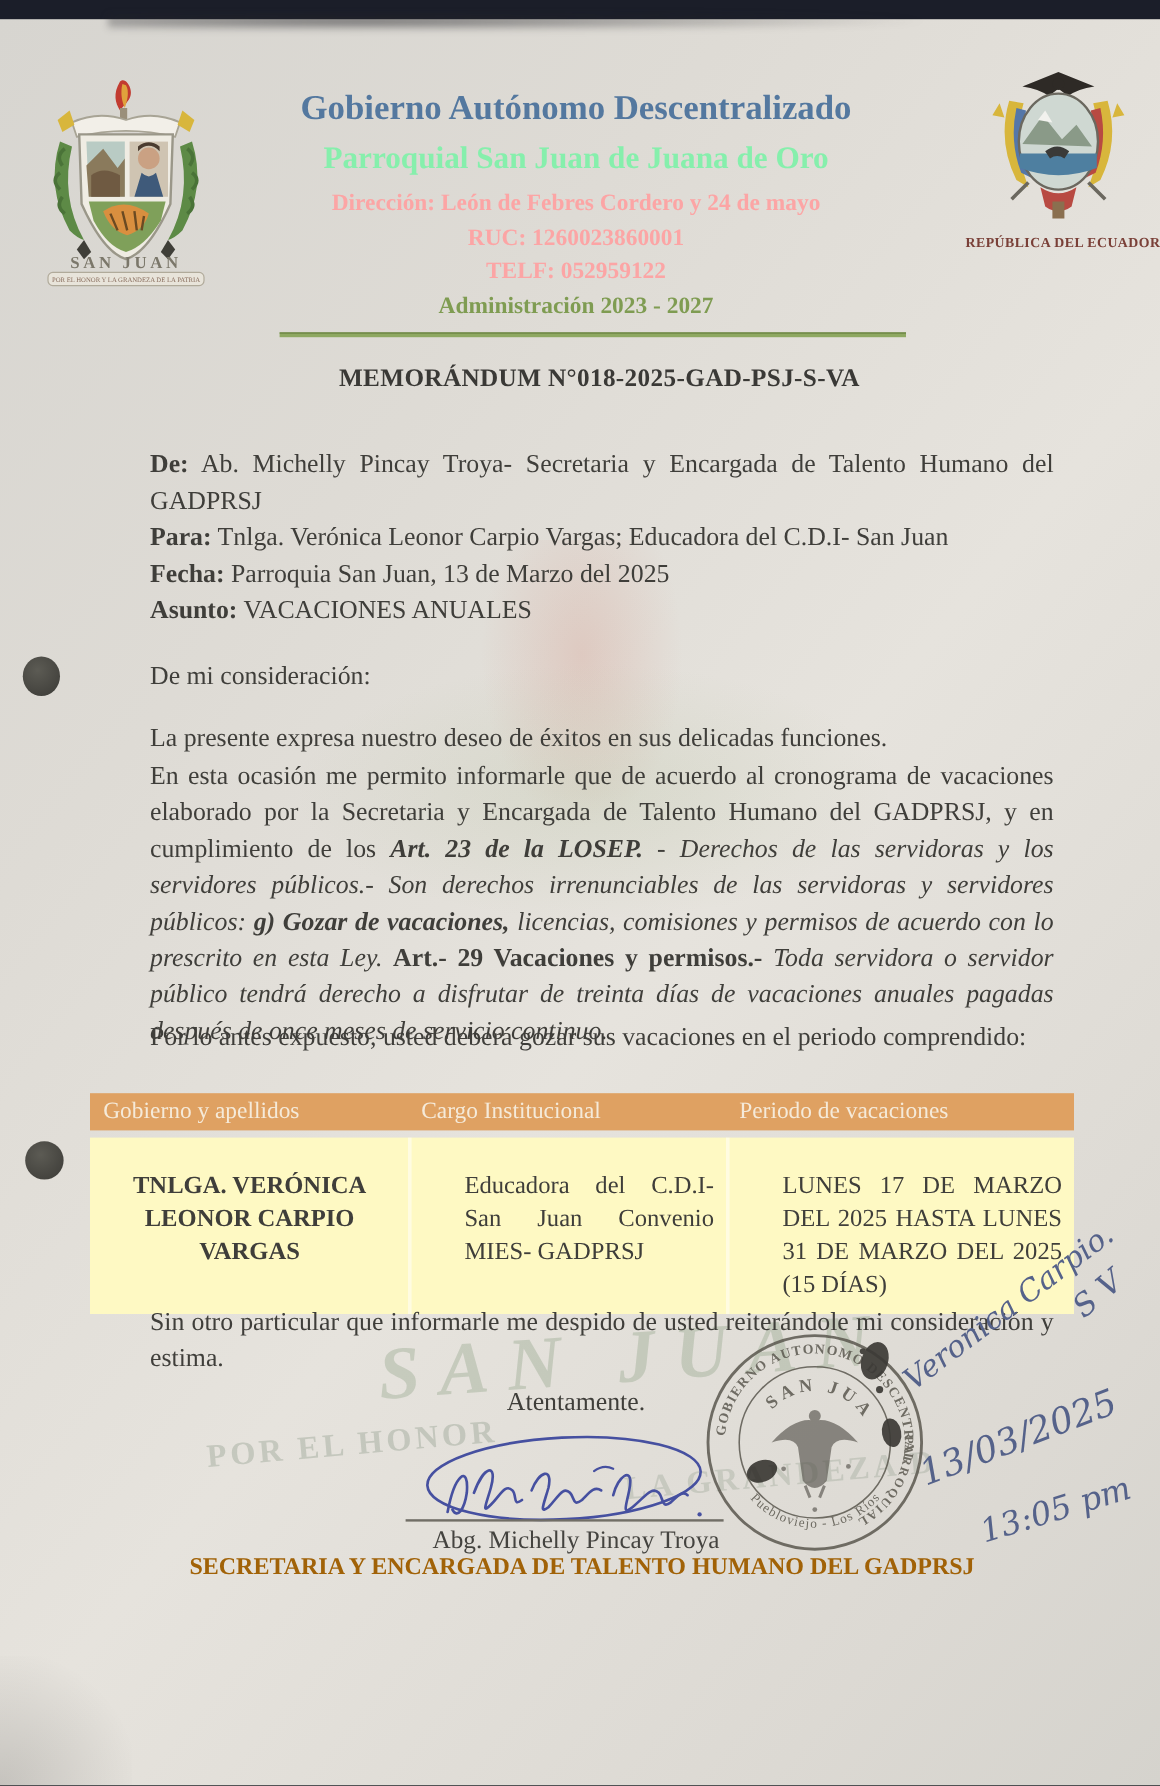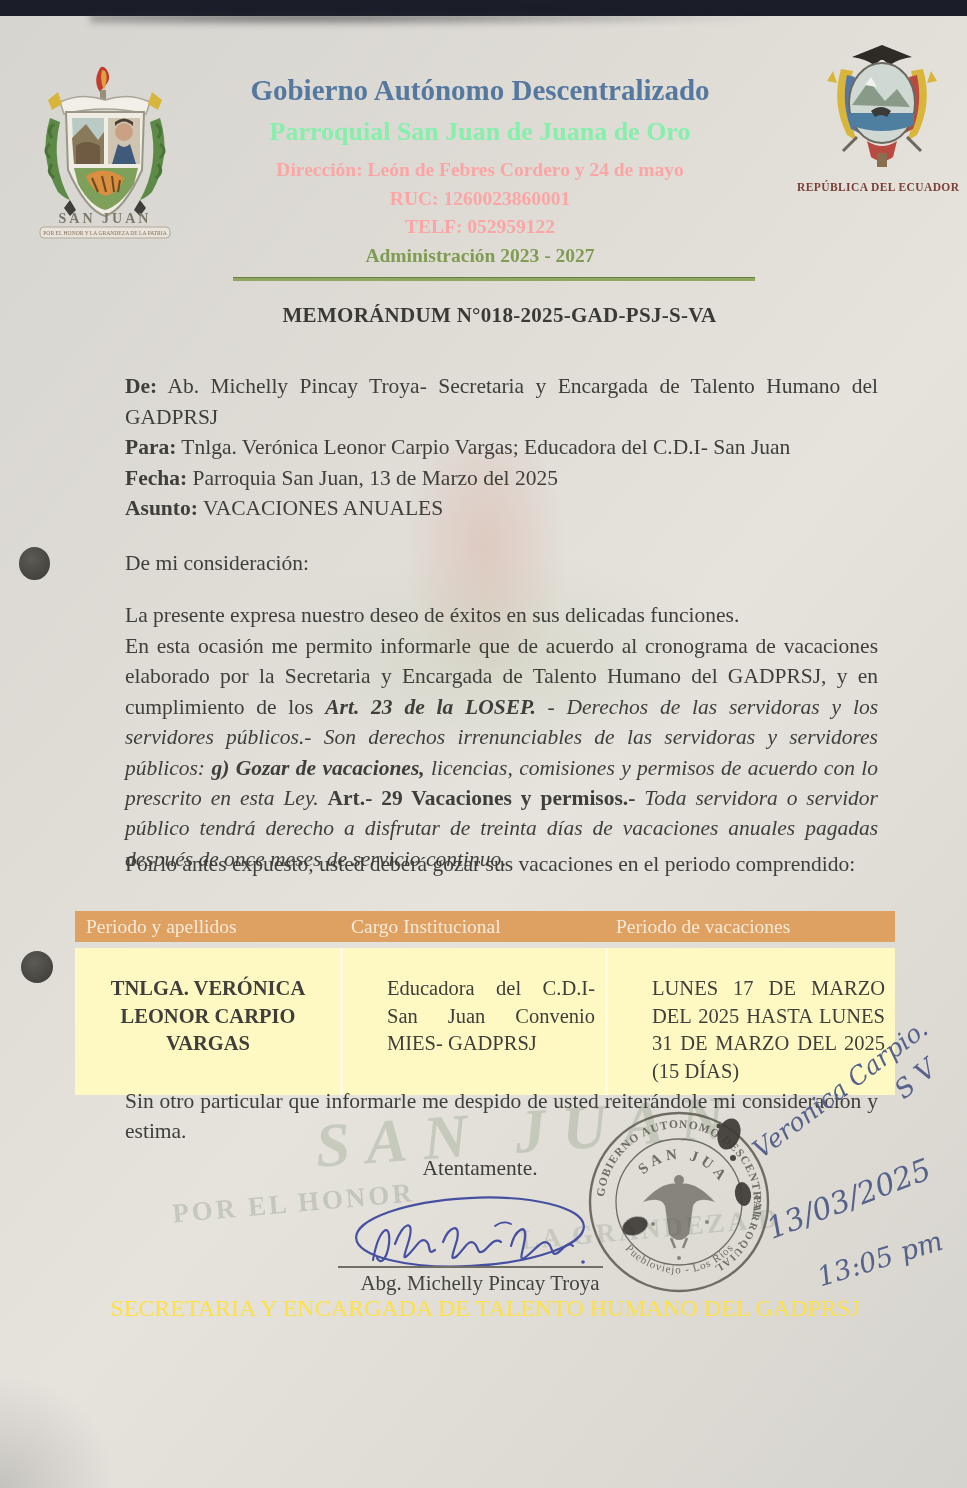--- a/index.html
+++ b/index.html
@@ -20,21 +20,21 @@
 
   
   .hdr-center{position:absolute;left:180px;top:76px;width:600px;text-align:center;}
   .org1{font-size:29px;font-weight:bold;color:#54789f;line-height:1.0;margin:0 0 14px 0;}
   .org2{font-size:26px;font-weight:bold;color:#86efac;line-height:1.0;margin:0 0 15px 0;}
   .hline{font-size:19.5px;font-weight:bold;color:#fca5a5;line-height:1.0;margin:0 0 9px 0;}
   .admin{font-size:19.5px;font-weight:bold;color:#7f9c52;line-height:1.0;margin:4px 0 4px 0;}
   .green-rule{position:absolute;left:233px;top:277px;width:522px;height:3px;
               background:#8ea861;border-top:1px solid #67803f;}
   .crest-left{position:absolute;left:20px;top:60px;width:170px;height:182px;}
-  .arms-right{position:absolute;left:797px;top:41px;width:170px;height:152px;text-align:left;}
+  .arms-right{position:absolute;left:797px;top:56px;width:170px;height:152px;text-align:right;}
   .arms-caption{font-size:11.5px;font-weight:bold;color:#7a4038;letter-spacing:.4px;margin-top:2px;}
 
   
   .memo-title{position:absolute;left:16px;top:303px;width:967px;text-align:center;
               font-size:21px;font-weight:bold;letter-spacing:.3px;color:#3a3936;}
   .meta{position:absolute;left:125px;top:371px;width:753px;font-size:21.5px;line-height:30.5px;text-align:justify;}
   .meta .lbl{font-weight:bold;}
   .bodytxt{position:absolute;left:125px;width:753px;font-size:21.5px;line-height:30.4px;}
   .salut{top:548px;}
   .p1{top:600px;}
@@ -56,21 +56,21 @@
   .vt-body .c2,.vt-body .c3{border-left:3px solid rgba(255,255,255,.5);text-align:justify;padding-left:44px;}
   .vt-body .c1{font-weight:bold;text-align:center;}
 
   
   .closing{top:1086px;text-align:justify;}
   .atent{position:absolute;left:280px;top:1156px;width:400px;text-align:center;font-size:21.5px;}
   .sig-svg{position:absolute;left:345px;top:1192px;width:250px;height:92px;}
   .sig-line{position:absolute;left:338px;top:1266px;width:265px;height:2px;background:#716e66;}
   .sig-name{position:absolute;left:330px;top:1271px;width:300px;text-align:center;font-size:21px;color:#44433f;}
   .sig-role{position:absolute;left:70px;top:1295px;width:830px;text-align:center;
-            font-size:24px;font-weight:normal;color:#fde047;}
+            font-size:20px;font-weight:bold;color:#a16207;}
 
   
   .stamp{position:absolute;left:583px;top:1106px;width:192px;height:192px;opacity:.85;}
   .pen{position:absolute;color:#55628a;font-style:italic;white-space:nowrap;
        font-family:"DejaVu Serif","Liberation Serif",serif;}
   .pen-name{left:756px;top:1138px;font-size:25px;transform:rotate(-37deg);transform-origin:left center;}
   .pen-flourish{left:898px;top:1078px;font-size:26px;transform:rotate(-40deg);transform-origin:left center;}
   .pen-date{left:768px;top:1212px;font-size:30px;transform:rotate(-21deg);transform-origin:left center;}
   .pen-time{left:818px;top:1262px;font-size:27px;transform:rotate(-17deg);transform-origin:left center;}
 
@@ -174,21 +174,21 @@
     <div><span class="lbl">Asunto:</span><span> VACACIONES ANUALES</span></div>
   </div>
 
   <div class="bodytxt salut">De mi consideración:</div>
   <div class="bodytxt p1">La presente expresa nuestro deseo de éxitos en sus delicadas funciones.</div>
   <div class="bodytxt p2"><span>En esta ocasión me permito informarle que de acuerdo al cronograma de vacaciones elaborado por la Secretaria y Encargada de Talento Humano del GADPRSJ, y  en cumplimiento de los </span><span class="b i">Art. 23 de la LOSEP.</span><span class="i"> - Derechos de las servidoras y los servidores públicos.- Son derechos irrenunciables de las servidoras y servidores públicos: </span><span class="b i">g) Gozar de vacaciones,</span><span class="i"> licencias, comisiones y permisos de acuerdo con lo prescrito en esta Ley. </span><span class="b">Art.- 29 Vacaciones y permisos.-</span><span class="i"> Toda servidora o servidor público tendrá derecho a disfrutar de treinta días de vacaciones anuales pagadas después de once meses de servicio continuo.</span></div>
   <div class="bodytxt p3">Por lo antes expuesto, usted deberá gozar sus vacaciones en el periodo comprendido:</div>
 
   <div class="vtable">
     <div class="vt-head">
-      <div class="c c1">Periodo y apellidos</div>
+      <div class="c c1">Gobierno y apellidos</div>
       <div class="c c2">Cargo Institucional</div>
       <div class="c c3">Periodo de vacaciones</div>
     </div>
     <div class="vt-body">
       <div class="c c1">TNLGA. VERÓNICA LEONOR CARPIO VARGAS</div>
       <div class="c c2">Educadora del C.D.I- San Juan Convenio MIES- GADPRSJ</div>
       <div class="c c3">LUNES 17 DE MARZO DEL 2025 HASTA LUNES 31 DE MARZO DEL 2025 (15 DÍAS)</div>
     </div>
   </div>
 

